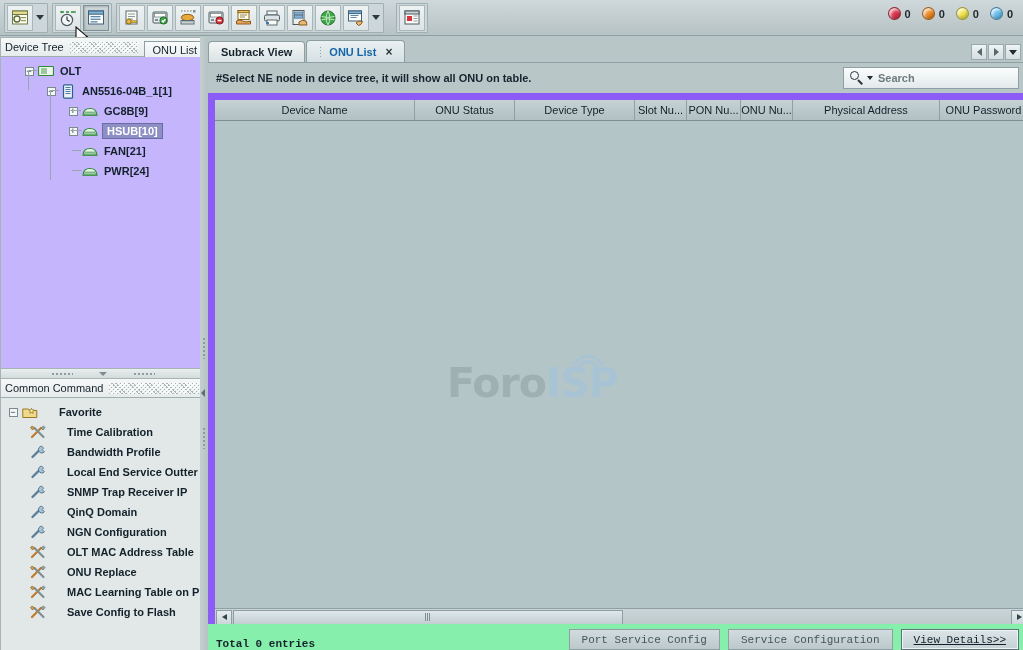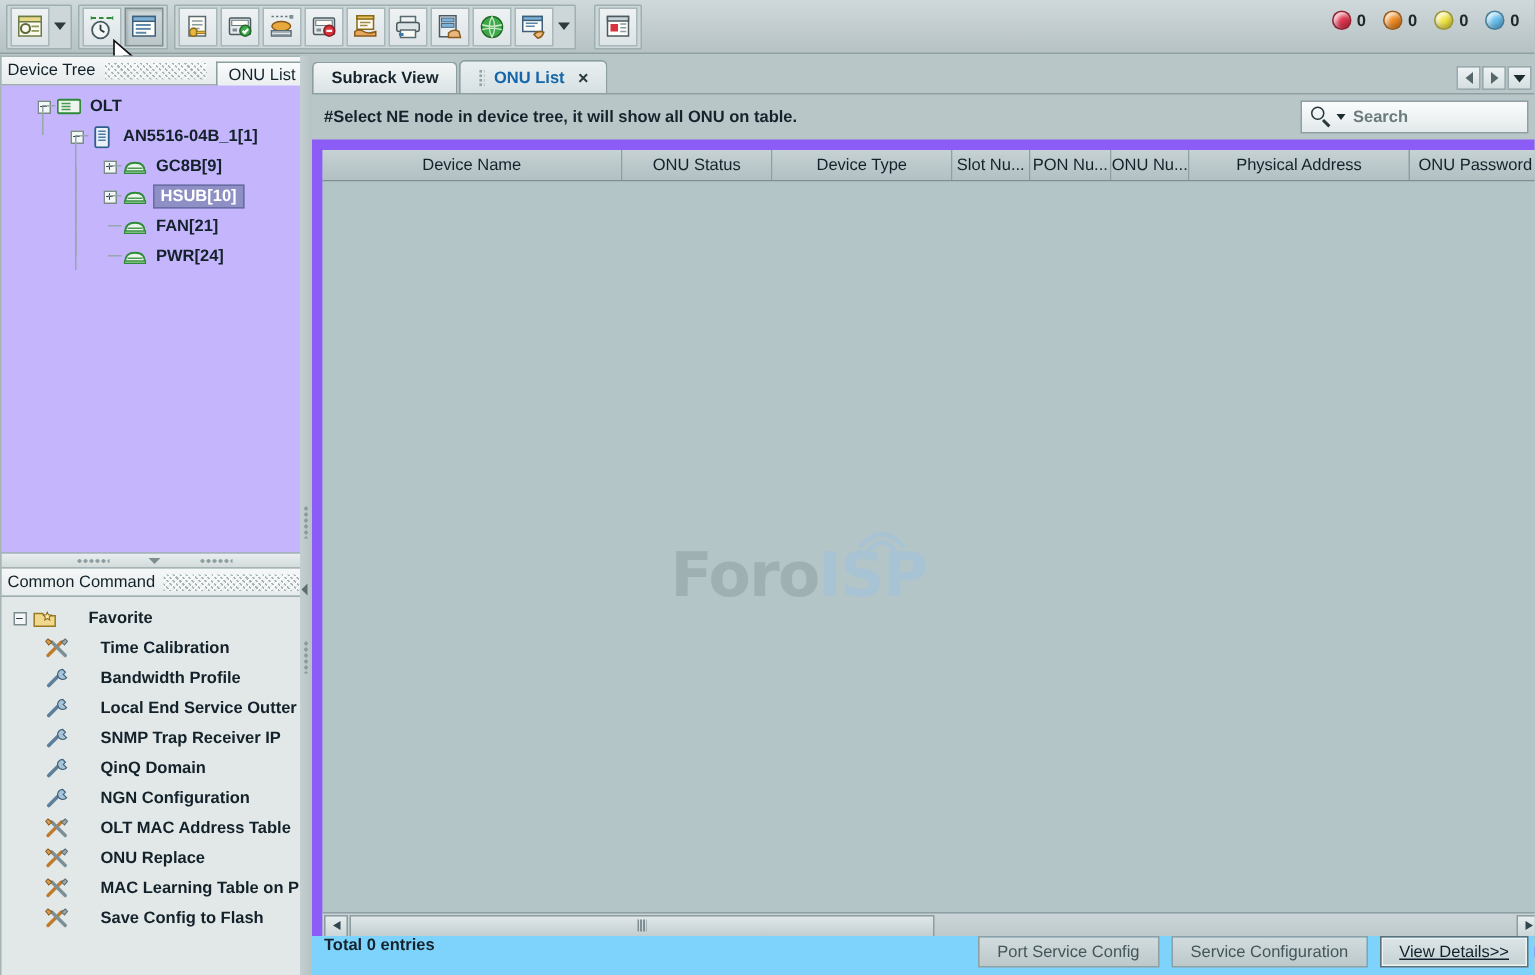--- a/index.html
+++ b/index.html
@@ -198,21 +198,21 @@
   .nav-r { width:0;height:0;border-top:4px solid transparent;border-bottom:4px solid transparent;border-left:5px solid #56686b; }
   .nav-d { width:0;height:0;border-left:4px solid transparent;border-right:4px solid transparent;border-top:5px solid #1d2c2f; }
 
   .hintbar {
     height: 30px; display: flex; align-items: center; justify-content: space-between;
     padding: 0 4px 0 8px;
     background: #b9c6c8;
   }
   .hint-text { font-size: 11px; font-weight: bold; color: #15242c; text-align: right; }
   .searchbox {
-    width: 152px; height: 22px; display: flex; align-items: center;
+    width: 176px; height: 22px; display: flex; align-items: center;
     border: 1px solid #8ea0a3;
     background: linear-gradient(to bottom,#fbfdfd,#e2e9ea);
     padding-left: 6px;
   }
   .mag { width: 15px; height: 15px; position: relative; margin-right: 2px; }
   .mag .circ {
     position:absolute; left:0; top:0; width: 9px; height: 9px;
     border: 1.6px solid #29383b; border-radius: 50%;
   }
   .mag .hand {
@@ -265,22 +265,23 @@
     position: absolute; left: 0; top: 0; width: 390px; height: 15px;
     border: 1px solid #8d9da0;
     background: linear-gradient(to bottom,#dfe7e9,#c2ced1);
     display:flex; align-items:center; justify-content:center;
   }
   .hs-grip { width: 6px; height: 8px;
     background-image: repeating-linear-gradient(to right,#7e9093 0 1px, transparent 1px 2px); }
 
   .statusbar {
     position: absolute; left: 0; bottom: 0; width: 815px; height: 26px;
-    display: flex; align-items: flex-start; padding: 0 4px 0 8px;
-    background: #7dd3fc;
+    display: flex; align-items: flex-end; padding: 0 4px 0 8px;
+    background: #86efac;
+    font-family: Liberation Mono, monospace;
   }
   .total-text { font-size: 11px; font-weight: bold; color: #15242c; flex: 1; }
   .btn {
     height: 21px; margin-left: 8px; padding: 0 12px;
     border: 1px solid #8ea0a3;
     background: linear-gradient(to bottom,#d2dcde,#bcc8ca);
     font-size: 11px; color: #44565a;
     display: flex; align-items: center; justify-content: center;
   }
   .btn.enabled {

